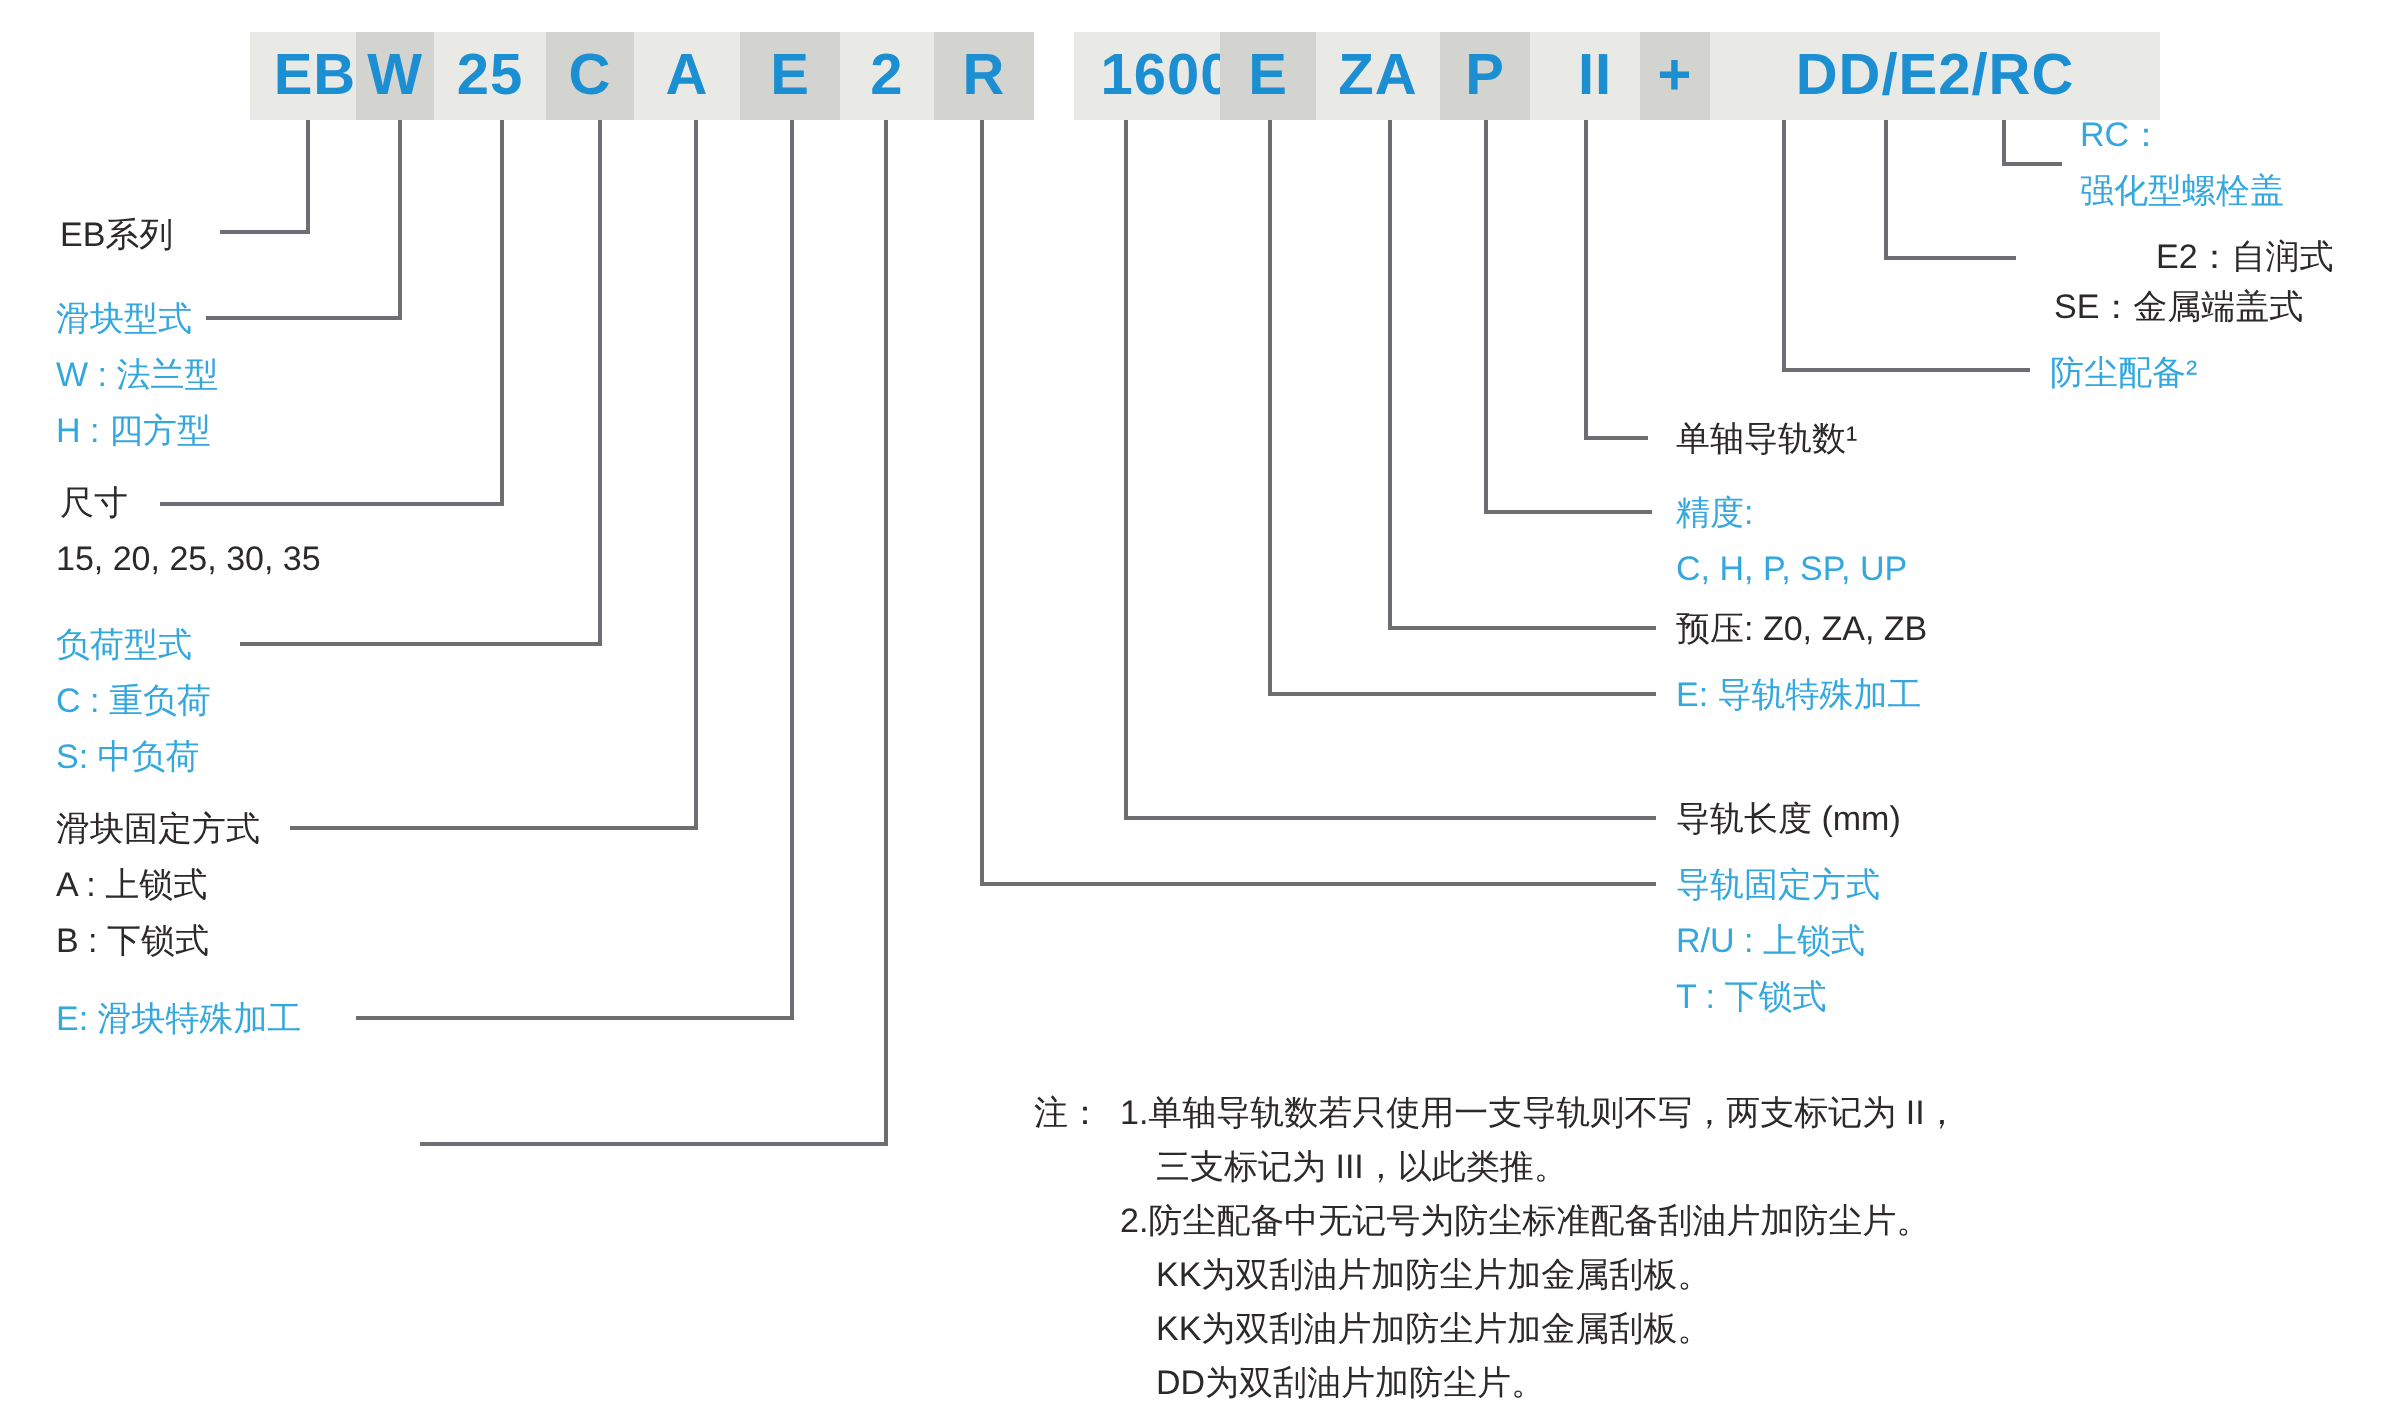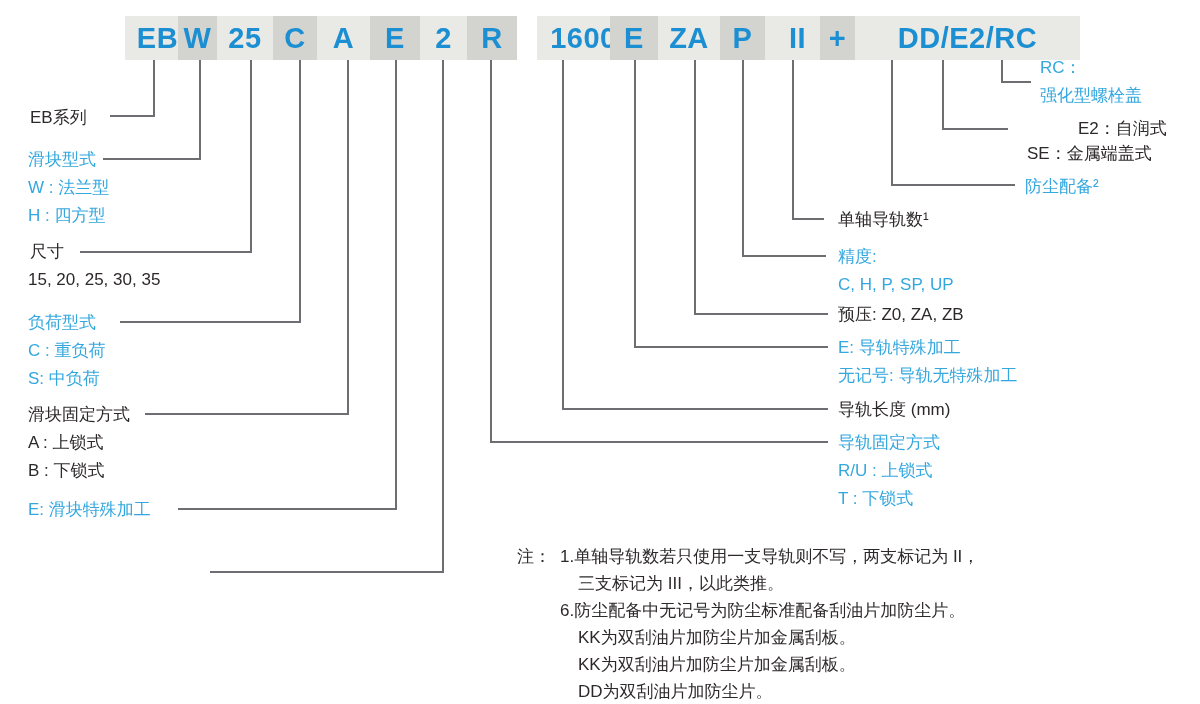--- a/index.html
+++ b/index.html
@@ -89,35 +89,34 @@
   <div class="lbl ink" style="left:28px;top:405px">滑块固定方式</div>
   <div class="lbl ink" style="left:28px;top:433px">A : 上锁式</div>
   <div class="lbl ink" style="left:28px;top:461px">B : 下锁式</div>
   <div class="lbl blue" style="left:28px;top:500px">E: 滑块特殊加工</div>
 
   <div class="lbl ink" style="left:838px;top:210px">单轴导轨数¹</div>
   <div class="lbl blue" style="left:838px;top:247px">精度:</div>
   <div class="lbl blue" style="left:838px;top:275px">C, H, P, SP, UP</div>
   <div class="lbl ink" style="left:838px;top:305px">预压: Z0, ZA, ZB</div>
   <div class="lbl blue" style="left:838px;top:338px">E: 导轨特殊加工</div>
-  <div class="lbl blue" style="left:838px;top:366px">无记号: 导轨无特殊加工</div>
   <div class="lbl ink" style="left:838px;top:400px">导轨长度 (mm)</div>
   <div class="lbl blue" style="left:838px;top:433px">导轨固定方式</div>
   <div class="lbl blue" style="left:838px;top:461px">R/U : 上锁式</div>
   <div class="lbl blue" style="left:838px;top:489px">T : 下锁式</div>
 
   <div class="lbl blue" style="left:1040px;top:58px">RC：</div>
   <div class="lbl blue" style="left:1040px;top:86px">强化型螺栓盖</div>
   <div class="lbl ink" style="left:1078px;top:119px">E2：自润式</div>
   <div class="lbl ink" style="left:1027px;top:144px">SE：金属端盖式</div>
   <div class="lbl blue" style="left:1025px;top:177px">防尘配备²</div>
 
   <div>
     <div class="note" style="left:517px;top:547px">注：</div>
     <div class="note" style="left:560px;top:547px">1.单轴导轨数若只使用一支导轨则不写，两支标记为 II，</div>
     <div class="note" style="left:578px;top:574px">三支标记为 III，以此类推。</div>
-    <div class="note" style="left:560px;top:601px">6.防尘配备中无记号为防尘标准配备刮油片加防尘片。</div>
+    <div class="note" style="left:560px;top:601px">2.防尘配备中无记号为防尘标准配备刮油片加防尘片。</div>
     <div class="note" style="left:578px;top:628px">KK为双刮油片加防尘片加金属刮板。</div>
     <div class="note" style="left:578px;top:655px">KK为双刮油片加防尘片加金属刮板。</div>
     <div class="note" style="left:578px;top:682px">DD为双刮油片加防尘片。</div>
   </div>
 
 </div>
 
 </body></html>

